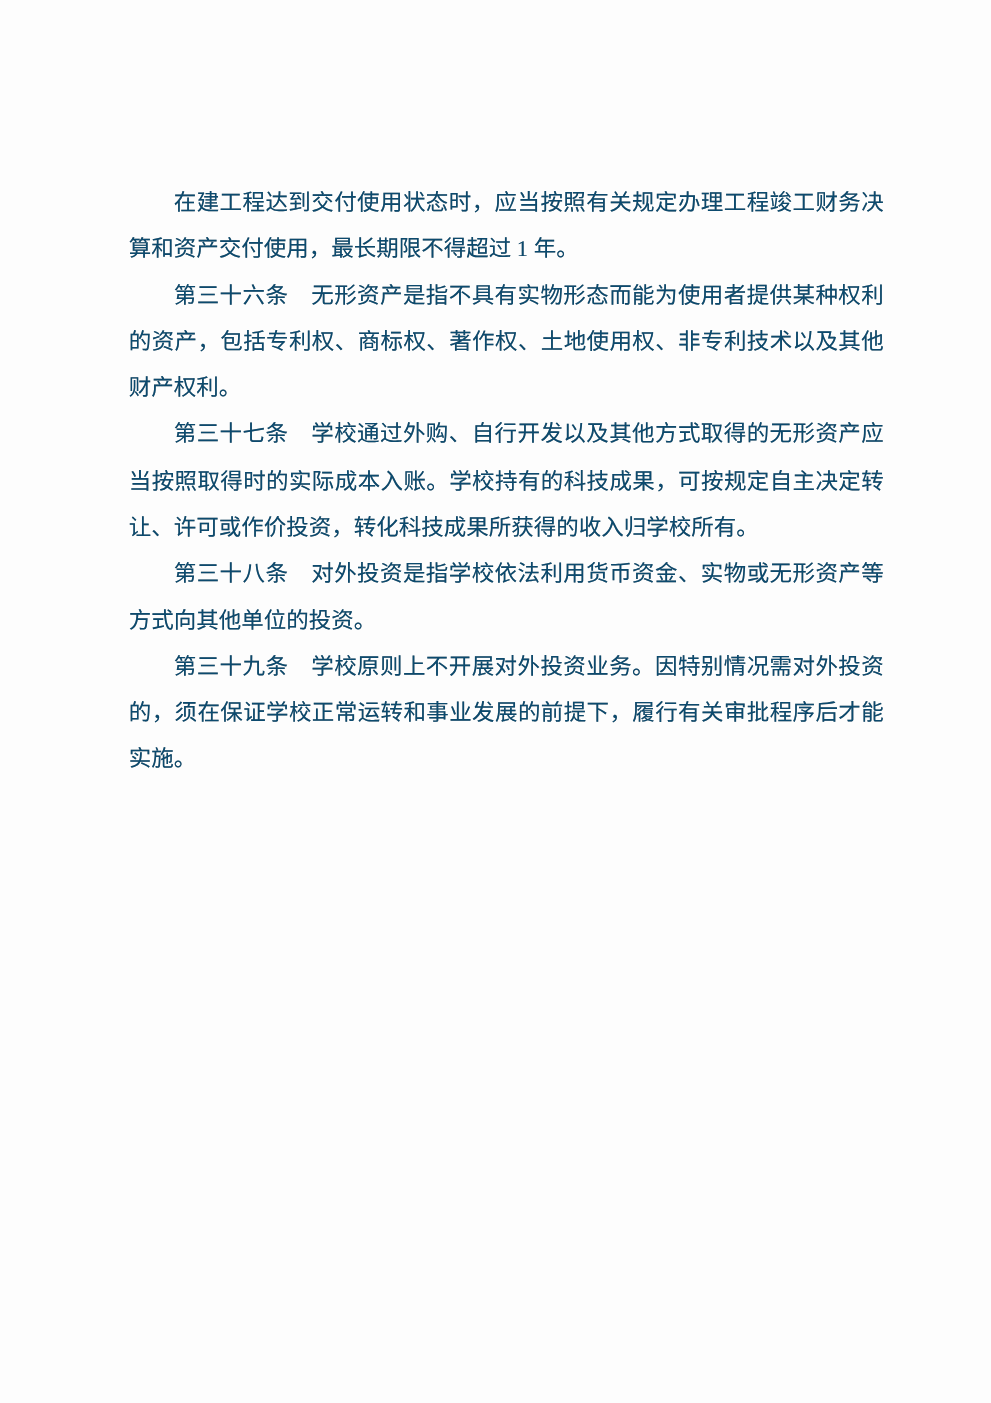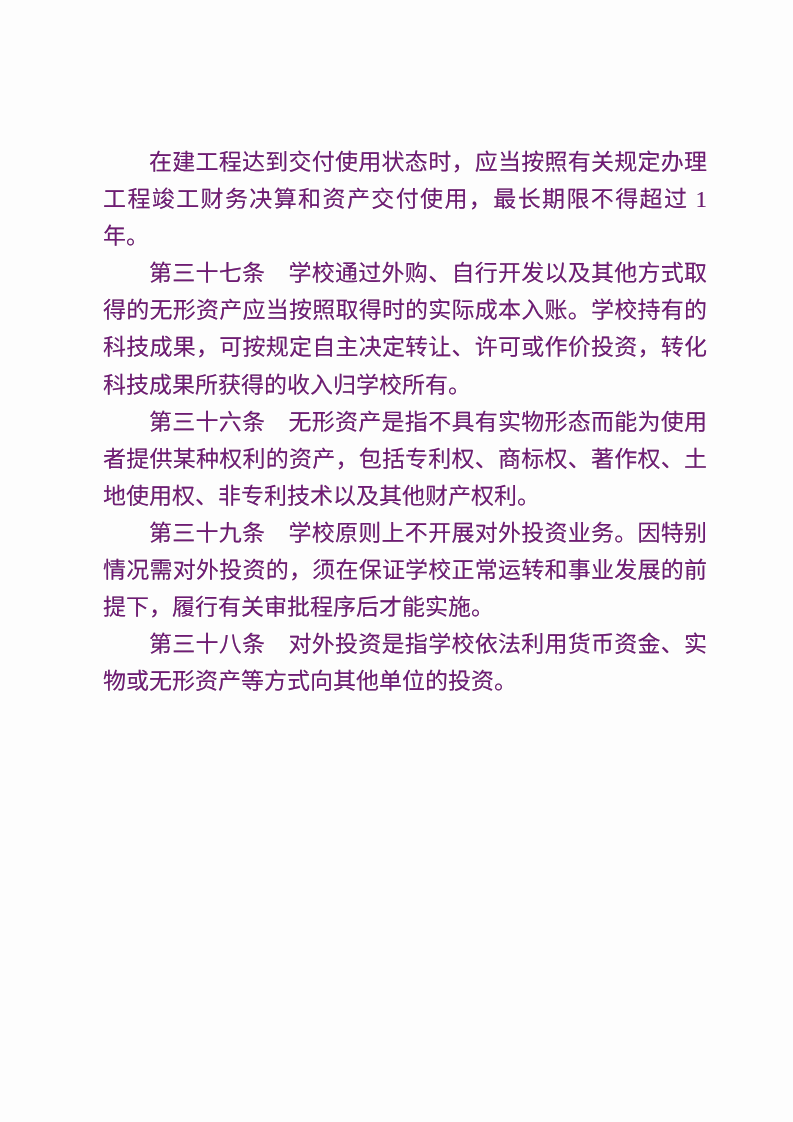--- a/index.html
+++ b/index.html
@@ -18,37 +18,37 @@
     position: absolute;
     inset: 0;
     background: #fdfdfd;
     overflow: hidden;
   }
   .text-block {
     position: absolute;
     left: 103px;
     top: 144px;
     width: 604px;
-    font-size: 23px;
+    font-size: 18px;
     line-height: 37.1px;
-    color: #701a75;
+    color: #0c4a6e;
     text-align: justify;
     text-justify: inter-ideograph;
   }
   .para {
     margin: 0;
     padding: 0;
     text-indent: 2em;
     text-shadow: 0 0 0.4px rgba(70, 70, 70, 0.55);
   }
 </style>
 </head>
 <body>
 
 <div class="page">
   <div class="text-block">
     <p class="para">在建工程达到交付使用状态时，应当按照有关规定办理工程竣工财务决算和资产交付使用，最长期限不得超过 1 年。</p>
+    <p class="para">第三十六条　无形资产是指不具有实物形态而能为使用者提供某种权利的资产，包括专利权、商标权、著作权、土地使用权、非专利技术以及其他财产权利。</p>
     <p class="para">第三十七条　学校通过外购、自行开发以及其他方式取得的无形资产应当按照取得时的实际成本入账。学校持有的科技成果，可按规定自主决定转让、许可或作价投资，转化科技成果所获得的收入归学校所有。</p>
-    <p class="para">第三十六条　无形资产是指不具有实物形态而能为使用者提供某种权利的资产，包括专利权、商标权、著作权、土地使用权、非专利技术以及其他财产权利。</p>
+    <p class="para">第三十八条　对外投资是指学校依法利用货币资金、实物或无形资产等方式向其他单位的投资。</p>
     <p class="para">第三十九条　学校原则上不开展对外投资业务。因特别情况需对外投资的，须在保证学校正常运转和事业发展的前提下，履行有关审批程序后才能实施。</p>
-    <p class="para">第三十八条　对外投资是指学校依法利用货币资金、实物或无形资产等方式向其他单位的投资。</p>
   </div>
 </div>
 
 </body></html>

